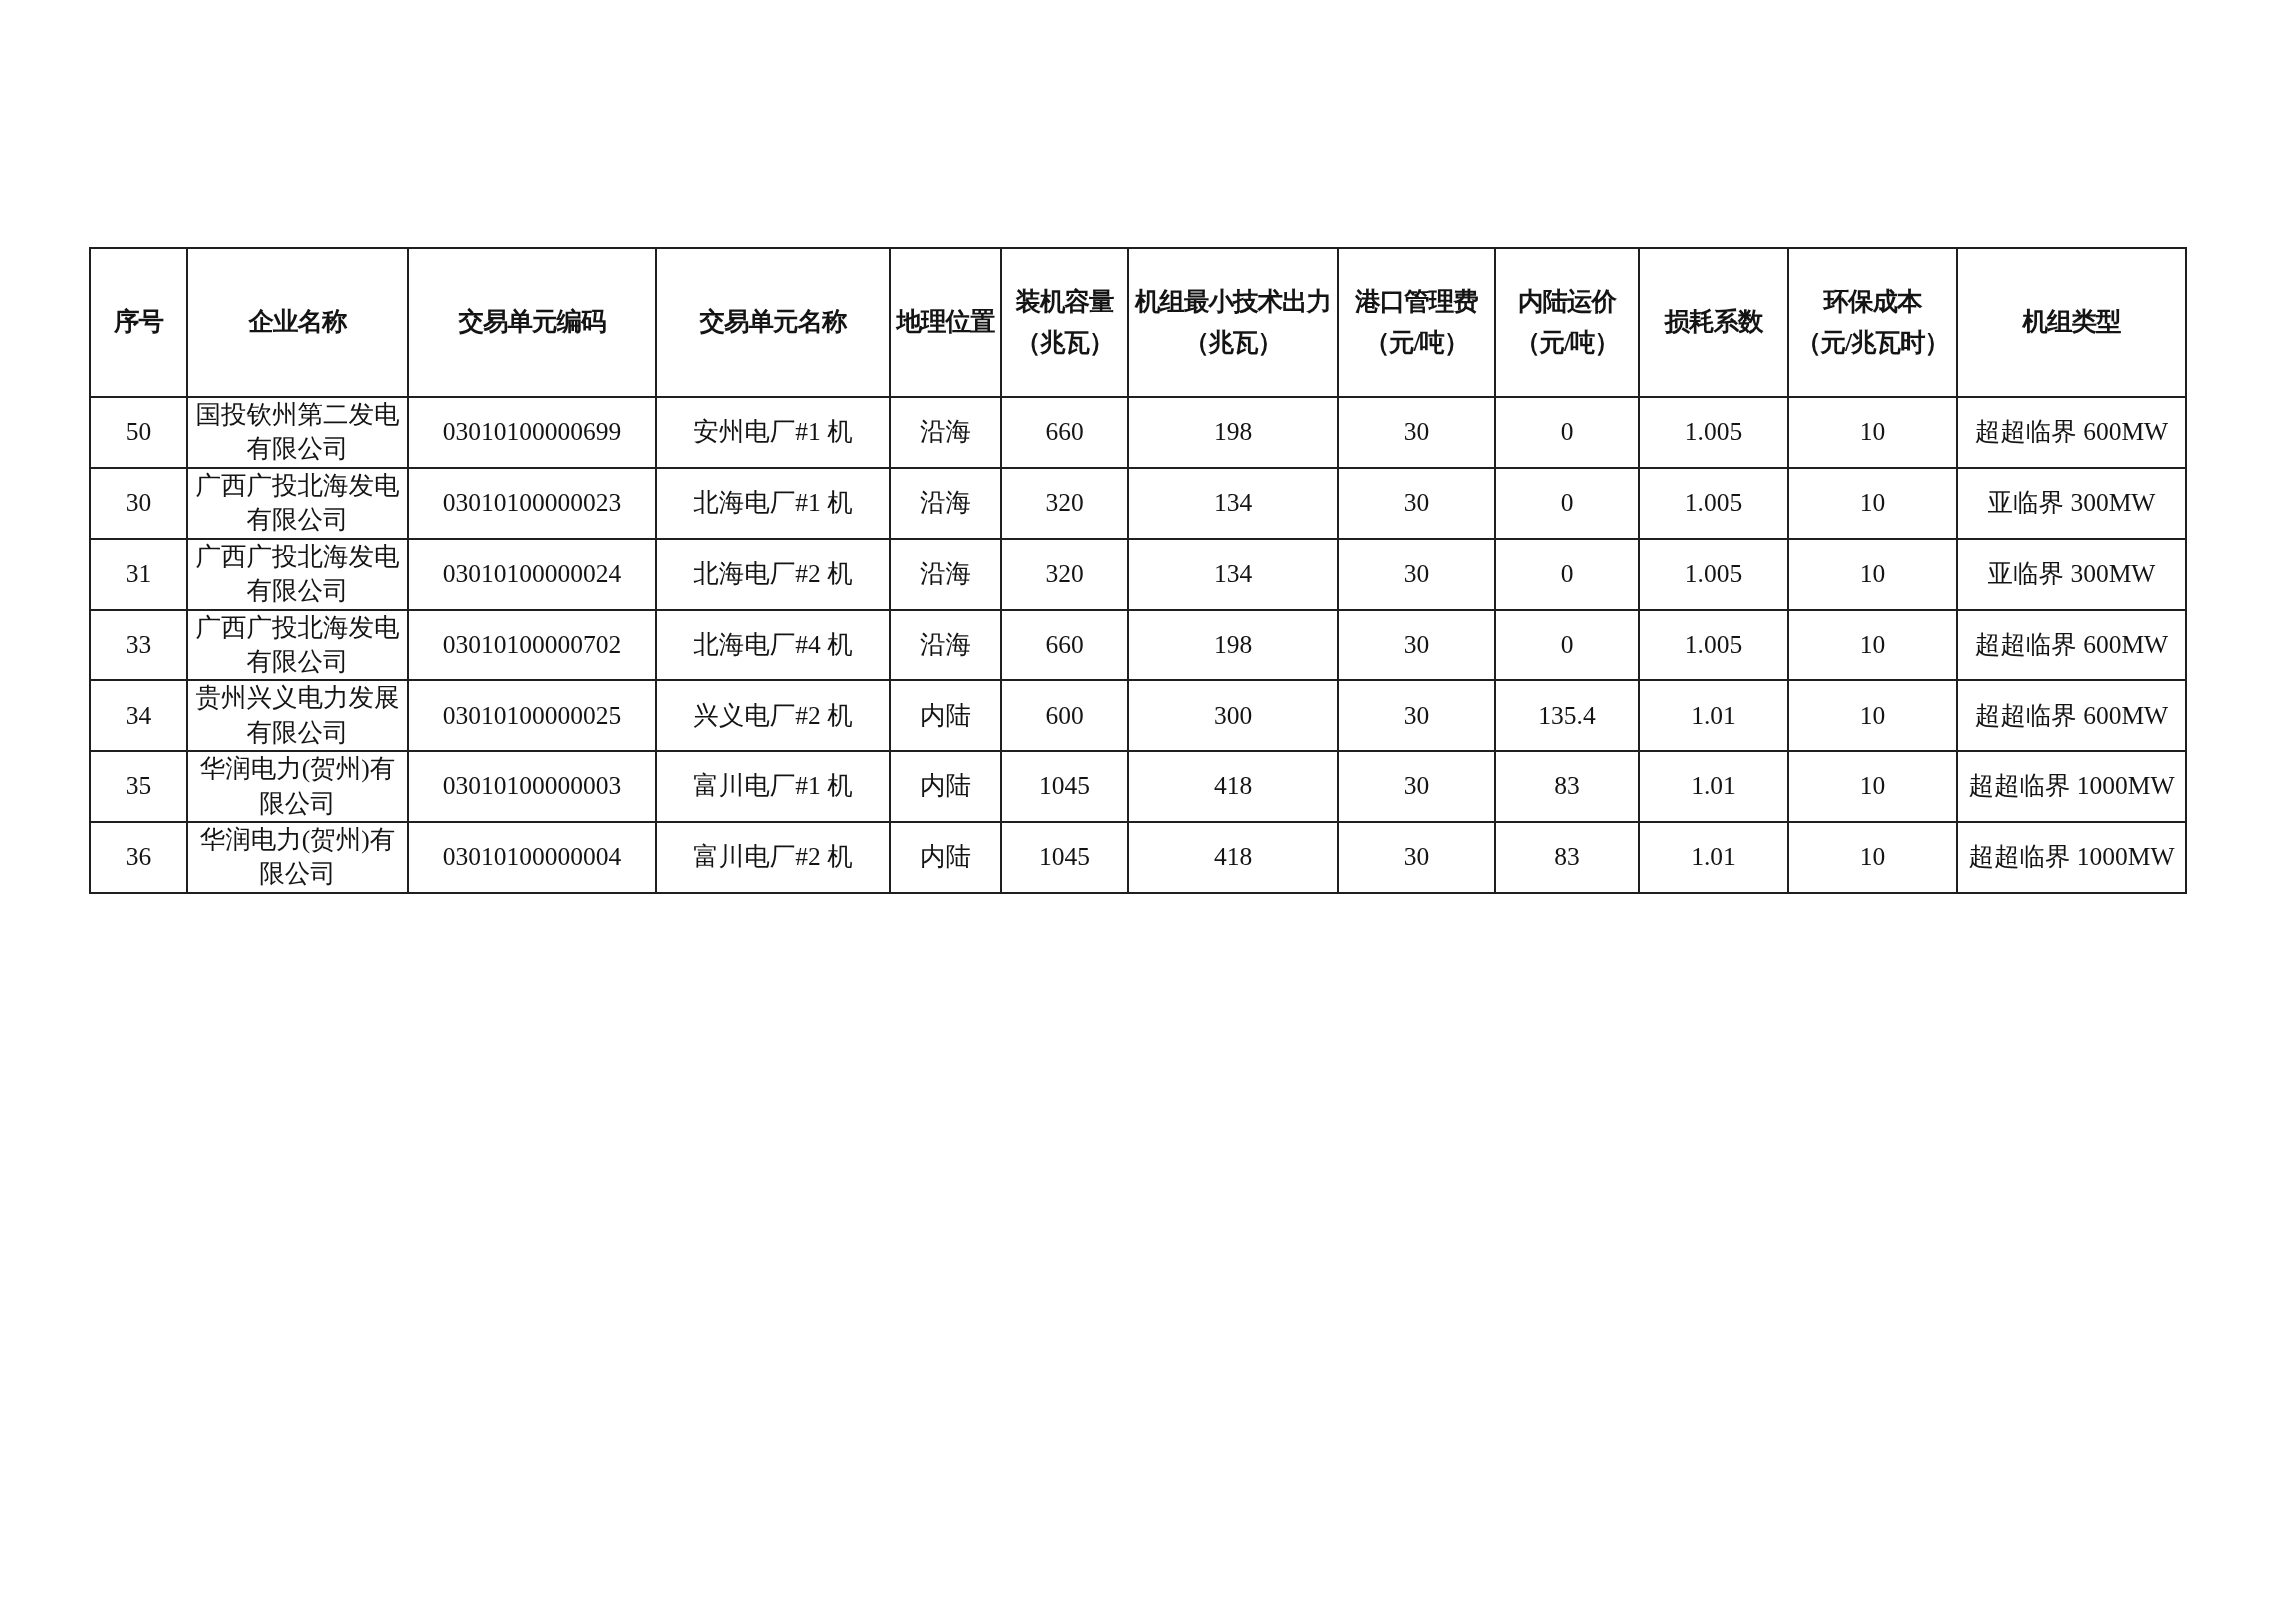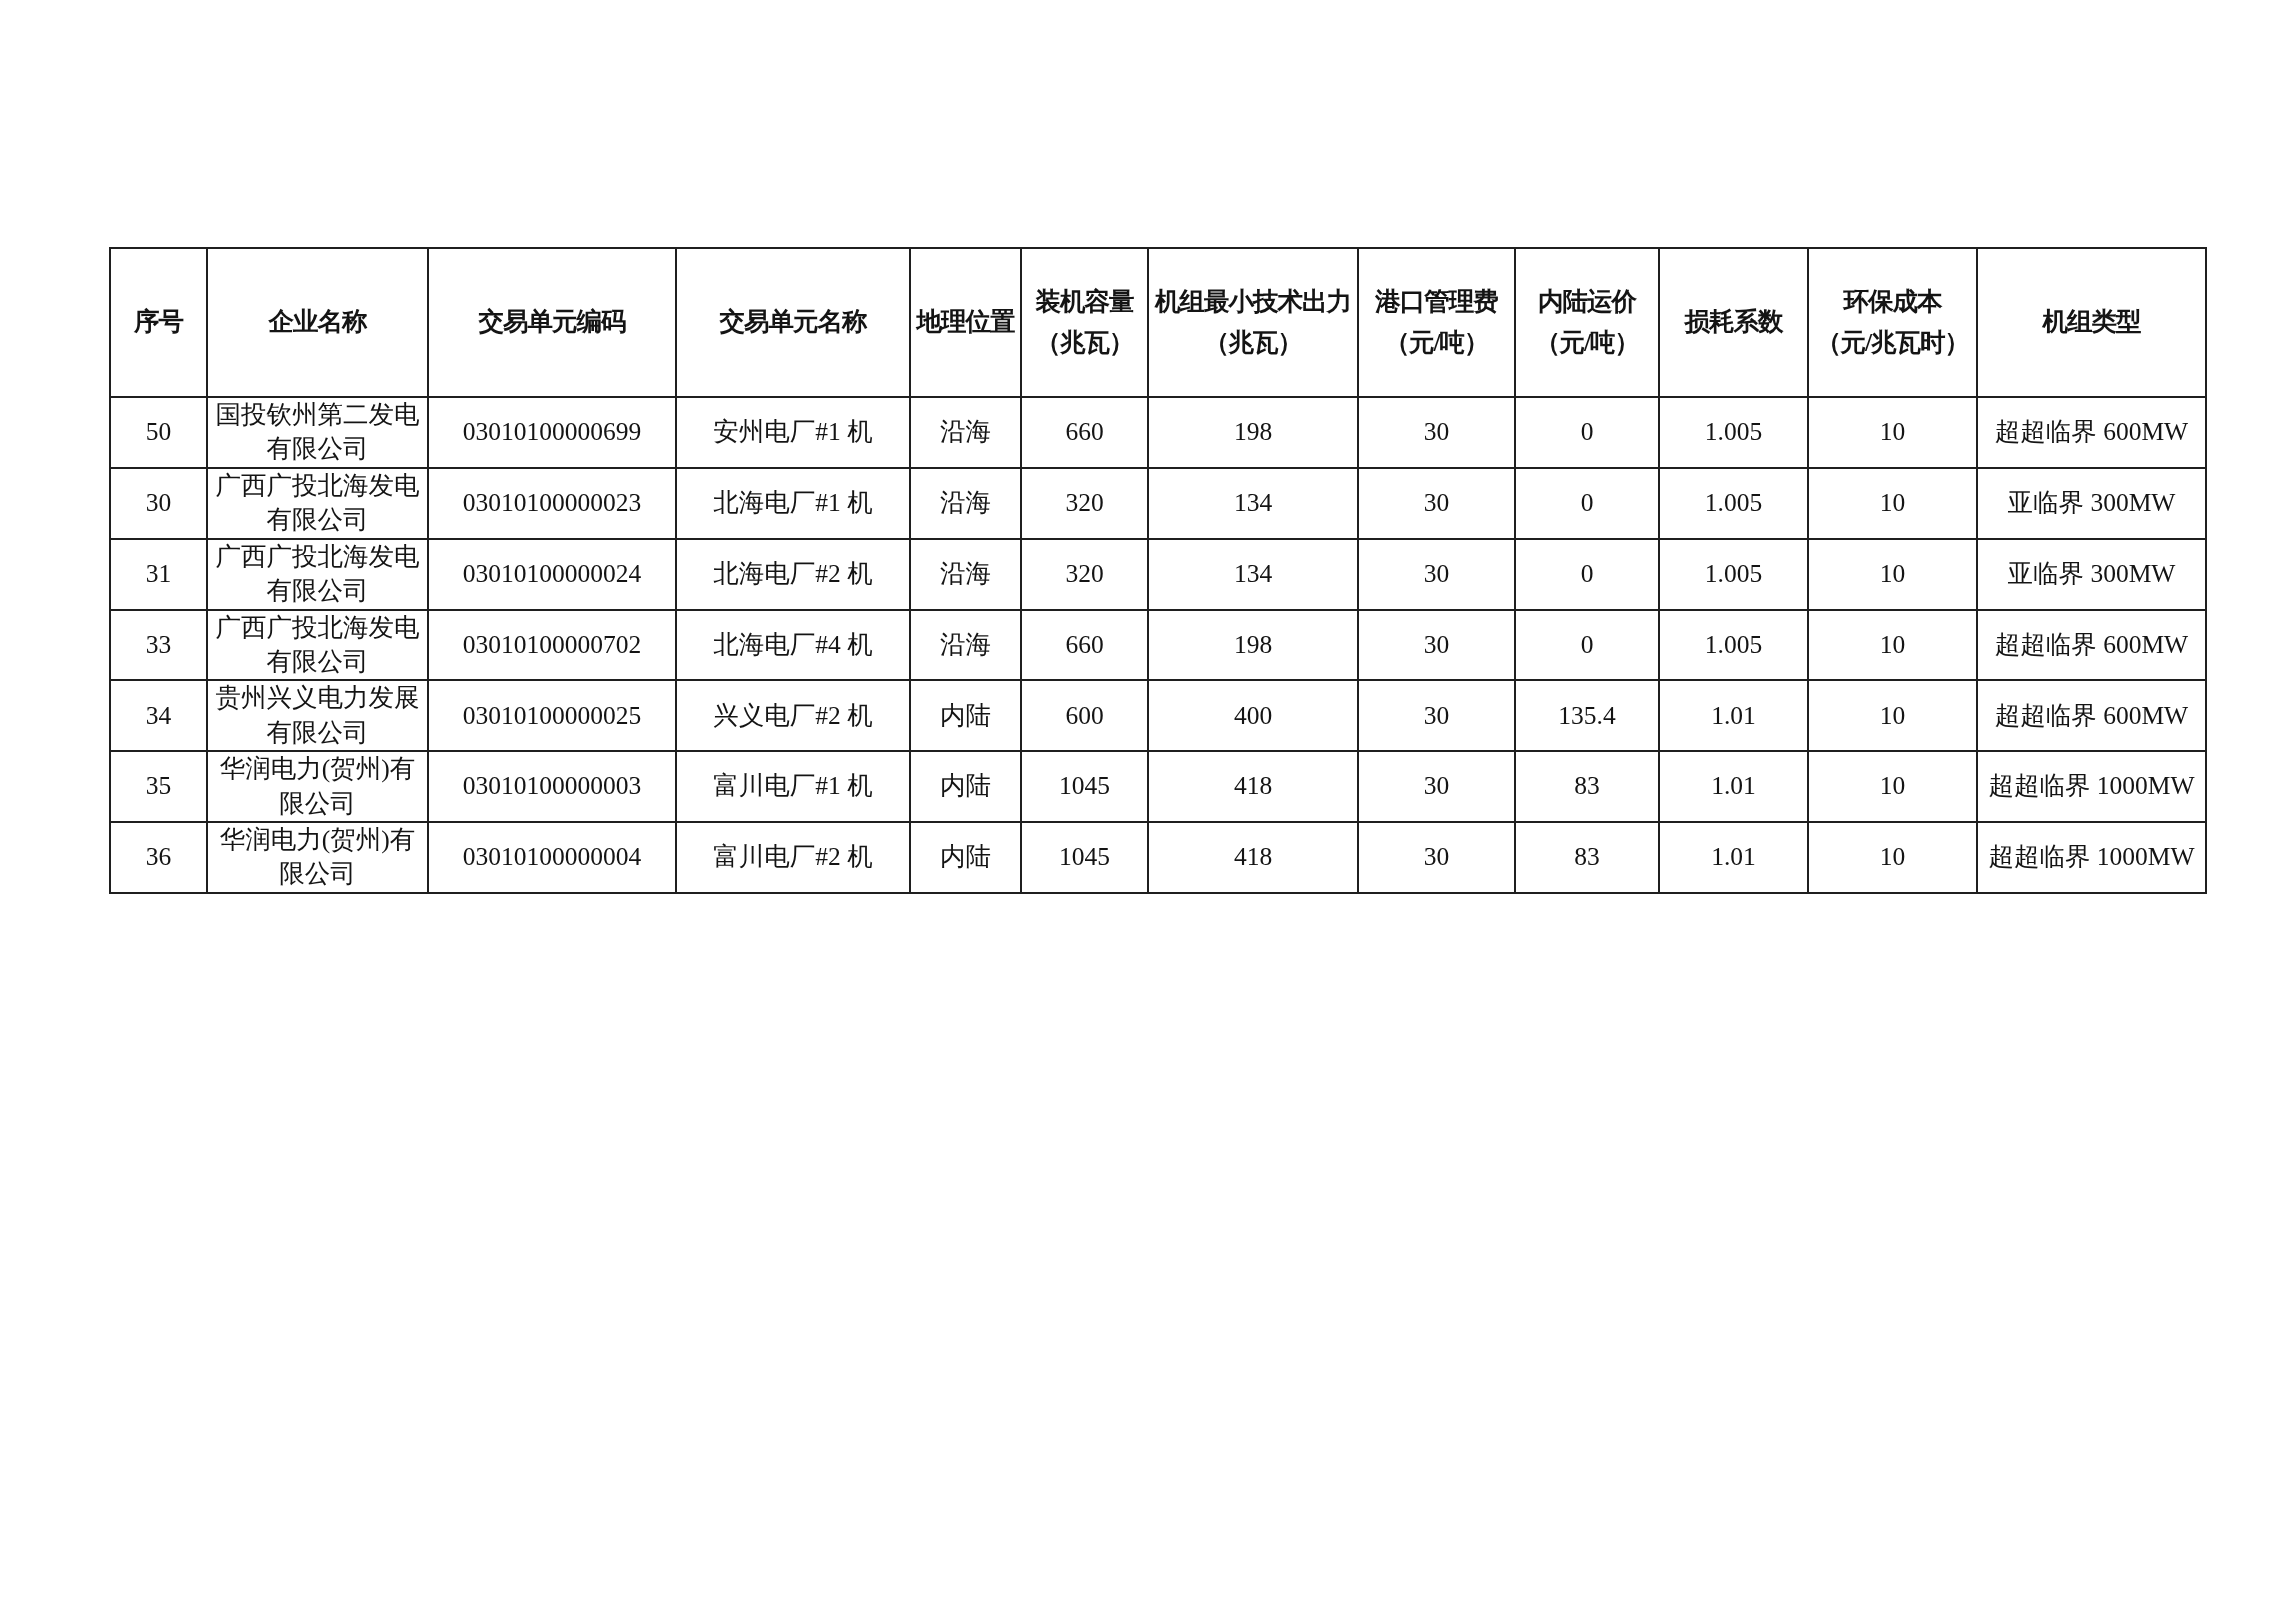--- a/index.html
+++ b/index.html
@@ -9,21 +9,21 @@
   }
   body {
     width: 2293px;
     height: 1621px;
     position: relative;
     font-family: "Liberation Serif", "DejaVu Serif", serif;
     color: #141414;
   }
   table.doc-table {
     position: absolute;
-    left: 109px;
+    left: 89px;
     top: 247px;
     border-collapse: collapse;
     table-layout: fixed;
     border: 2.9px solid #1f1f1f;
   }
   .doc-table th, .doc-table td {
     border: 2px solid #1f1f1f;
     text-align: center;
     vertical-align: middle;
     padding: 0 3.9px;
@@ -178,21 +178,21 @@
       <td>10</td>
       <td>超超临界 600MW</td>
     </tr>
     <tr>
       <td>34</td>
       <td>贵州兴义电力发展有限公司</td>
       <td>03010100000025</td>
       <td>兴义电厂#2 机</td>
       <td>内陆</td>
       <td>600</td>
-      <td>400</td>
+      <td>300</td>
       <td>30</td>
       <td>135.4</td>
       <td>1.01</td>
       <td>10</td>
       <td>超超临界 600MW</td>
     </tr>
     <tr>
       <td>35</td>
       <td>华润电力(贺州)有限公司</td>
       <td>03010100000003</td>

